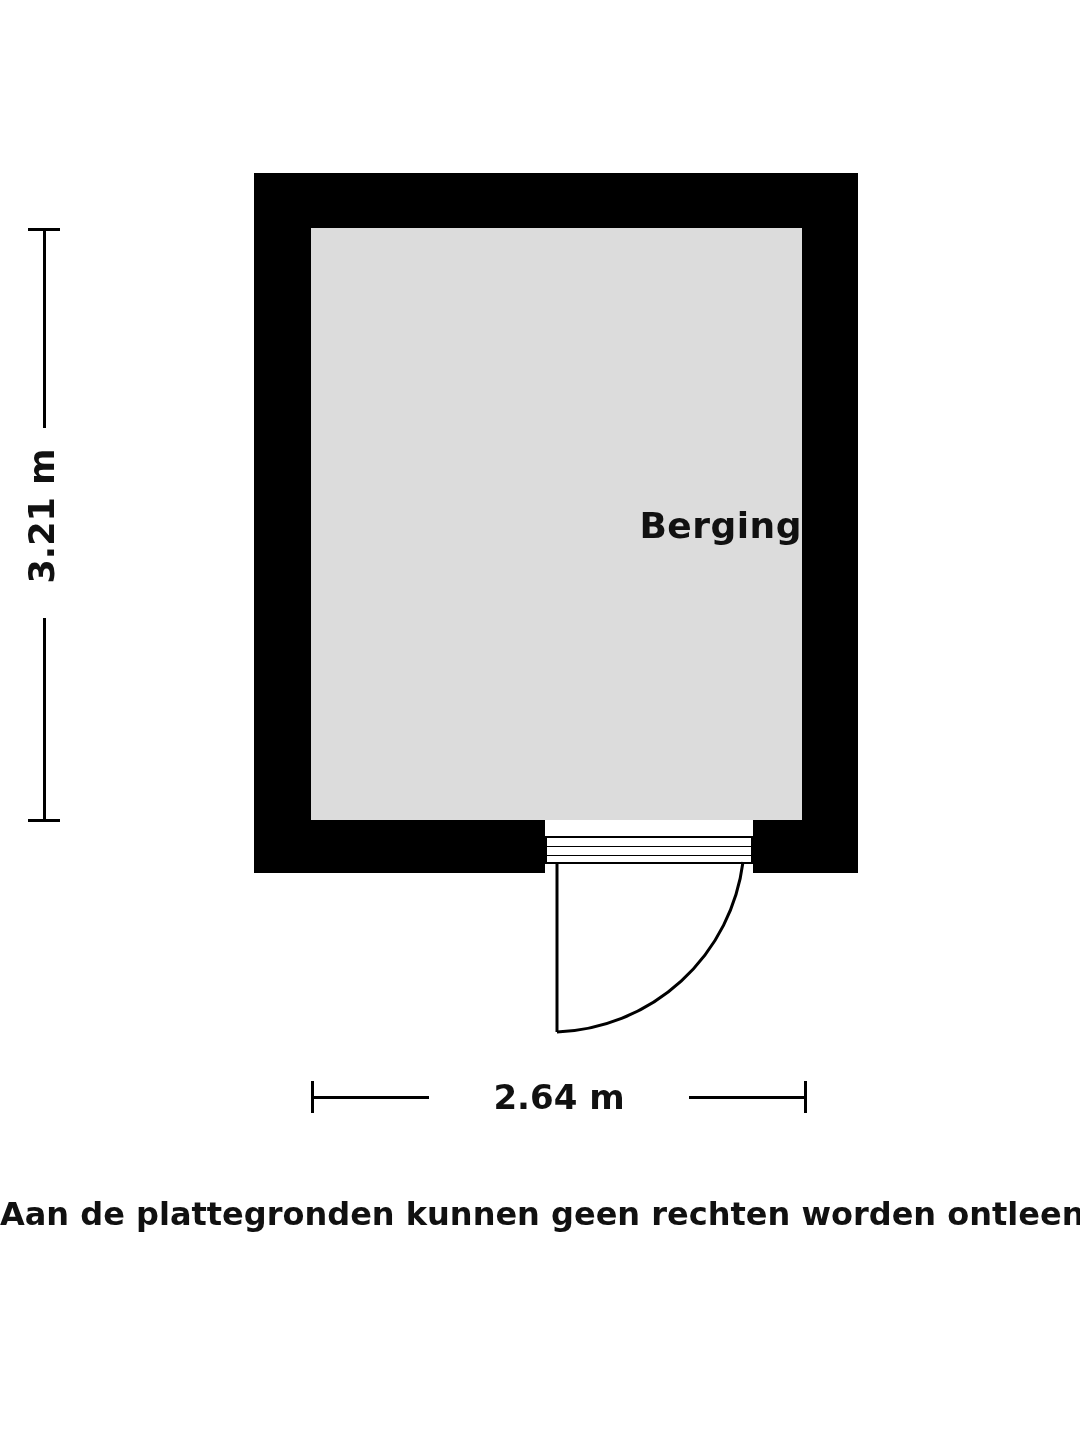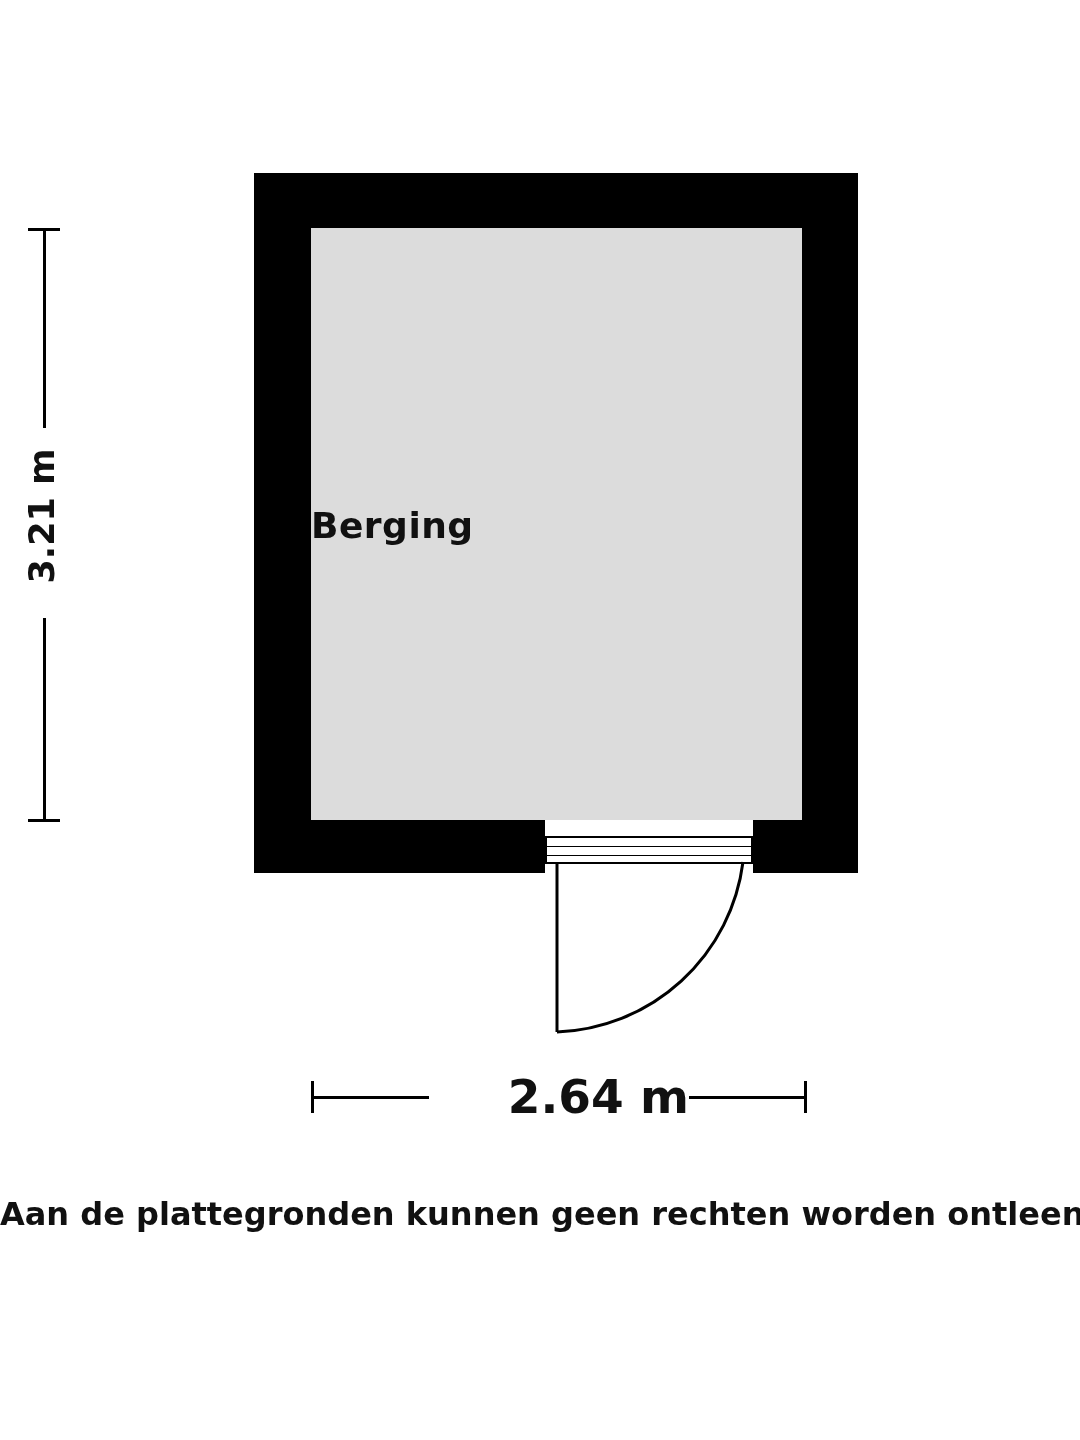--- a/index.html
+++ b/index.html
@@ -85,21 +85,21 @@
     width: 210px;
     height: 180px;
   }
 
   
   .room-label {
     position: absolute;
     left: 311px;
     top: 505px;
     width: 491px;
-    text-align: left;
+    text-align: right;
     font-size: 36px;
     font-weight: bold;
     letter-spacing: 0.5px;
     color: #111111;
   }
 
   
   .dim-vertical {
     position: absolute;
     left: 14px;
@@ -168,23 +168,23 @@
     height: 32px;
     border-left: 3px solid #000000;
   }
   .dim-h-cap.left { left: 0; }
   .dim-h-cap.right { left: 493px; }
   .dim-h-label {
     position: absolute;
     left: 118px;
     top: 0;
     width: 260px;
-    text-align: right;
-    background: #ffffff;
-    font-size: 47px;
+    text-align: center;
+    background: #ffffff;
+    font-size: 34px;
     font-weight: bold;
     color: #111111;
     line-height: 58px;
   }
 
   
   .footer {
     position: absolute;
     left: 0;
     top: 1192px;

